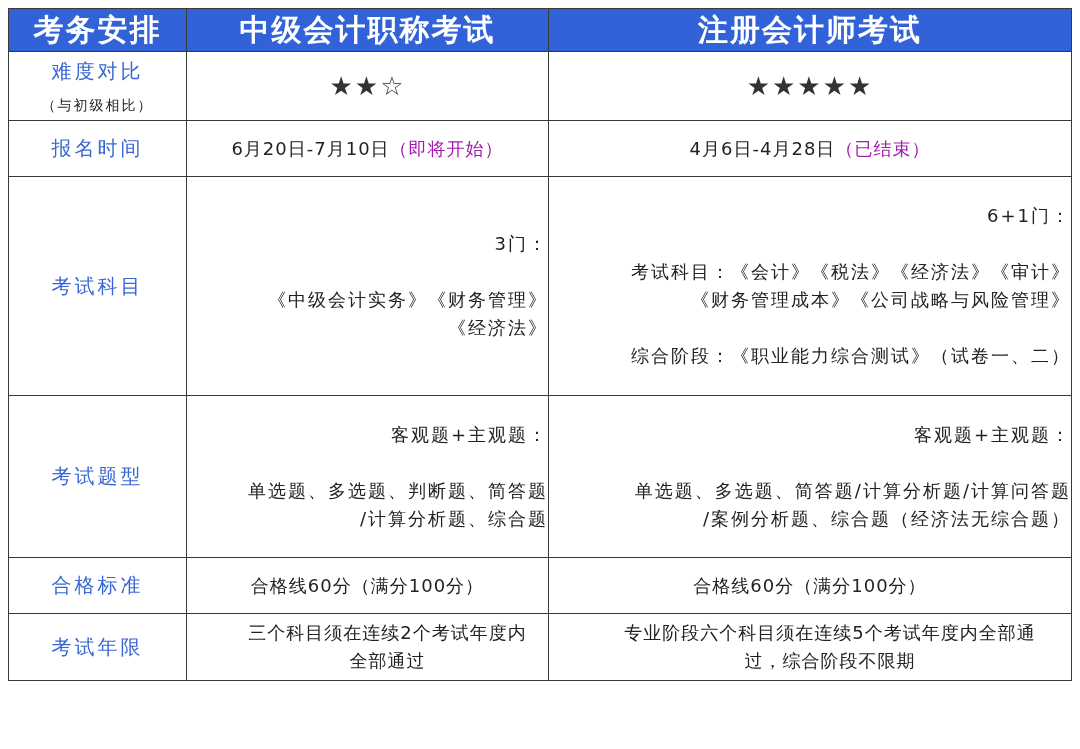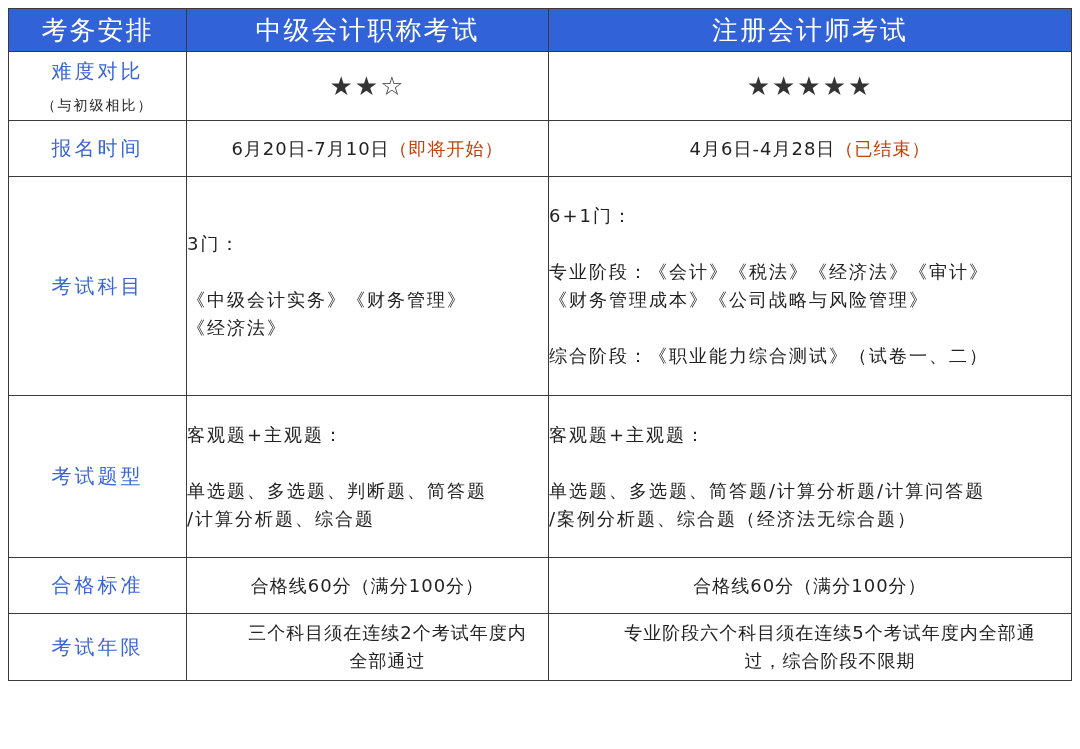--- a/index.html
+++ b/index.html
@@ -27,22 +27,22 @@
       border: 1.5px solid #3a3a3a;
       padding: 0;
     }
     col.c1 { width: 178px; }
     col.c2 { width: 362px; }
     col.c3 { width: 523px; }
 
     thead th {
       background: #3262d8;
       color: #ffffff;
-      font-weight: normal;
-      font-size: 26px;
+      font-weight: bold;
+      font-size: 30px;
       letter-spacing: 2px;
       height: 42px;
       text-align: center;
       vertical-align: middle;
     }
     td.label {
       color: #3a66d4;
       font-size: 20px;
       letter-spacing: 3px;
       text-align: center;
@@ -55,30 +55,30 @@
       letter-spacing: 2px;
       margin-top: 12px;
     }
     td.center {
       text-align: center;
       vertical-align: middle;
       font-size: 18px;
       letter-spacing: 1px;
     }
     td.left {
-      text-align: left;
+      text-align: right;
       vertical-align: middle;
       font-size: 18px;
       letter-spacing: 2px;
       padding-left: 4px;
       padding-right: 4px;
       line-height: 28px;
     }
     .status {
-      color: #c2410c;
+      color: #a21caf;
       margin-top: 44px;
     }
     .stars {
       font-size: 26px;
       letter-spacing: 2px;
       color: #333333;
     }
     .line { display: block; }
     .gap { display: block; height: 28px; }
 
@@ -137,21 +137,21 @@
       <td class="label">考试科目</td>
       <td class="left">
         <span class="line">3门：</span>
         <span class="gap"></span>
         <span class="line">《中级会计实务》《财务管理》</span>
         <span class="line">《经济法》</span>
       </td>
       <td class="left">
         <span class="line">6+1门：</span>
         <span class="gap"></span>
-        <span class="line">专业阶段：《会计》《税法》《经济法》《审计》</span>
+        <span class="line">考试科目：《会计》《税法》《经济法》《审计》</span>
         <span class="line">《财务管理成本》《公司战略与风险管理》</span>
         <span class="gap"></span>
         <span class="line">综合阶段：《职业能力综合测试》（试卷一、二）</span>
       </td>
     </tr>
 
     <tr class="r-type">
       <td class="label">考试题型</td>
       <td class="left">
         <span class="line">客观题+主观题：</span>

